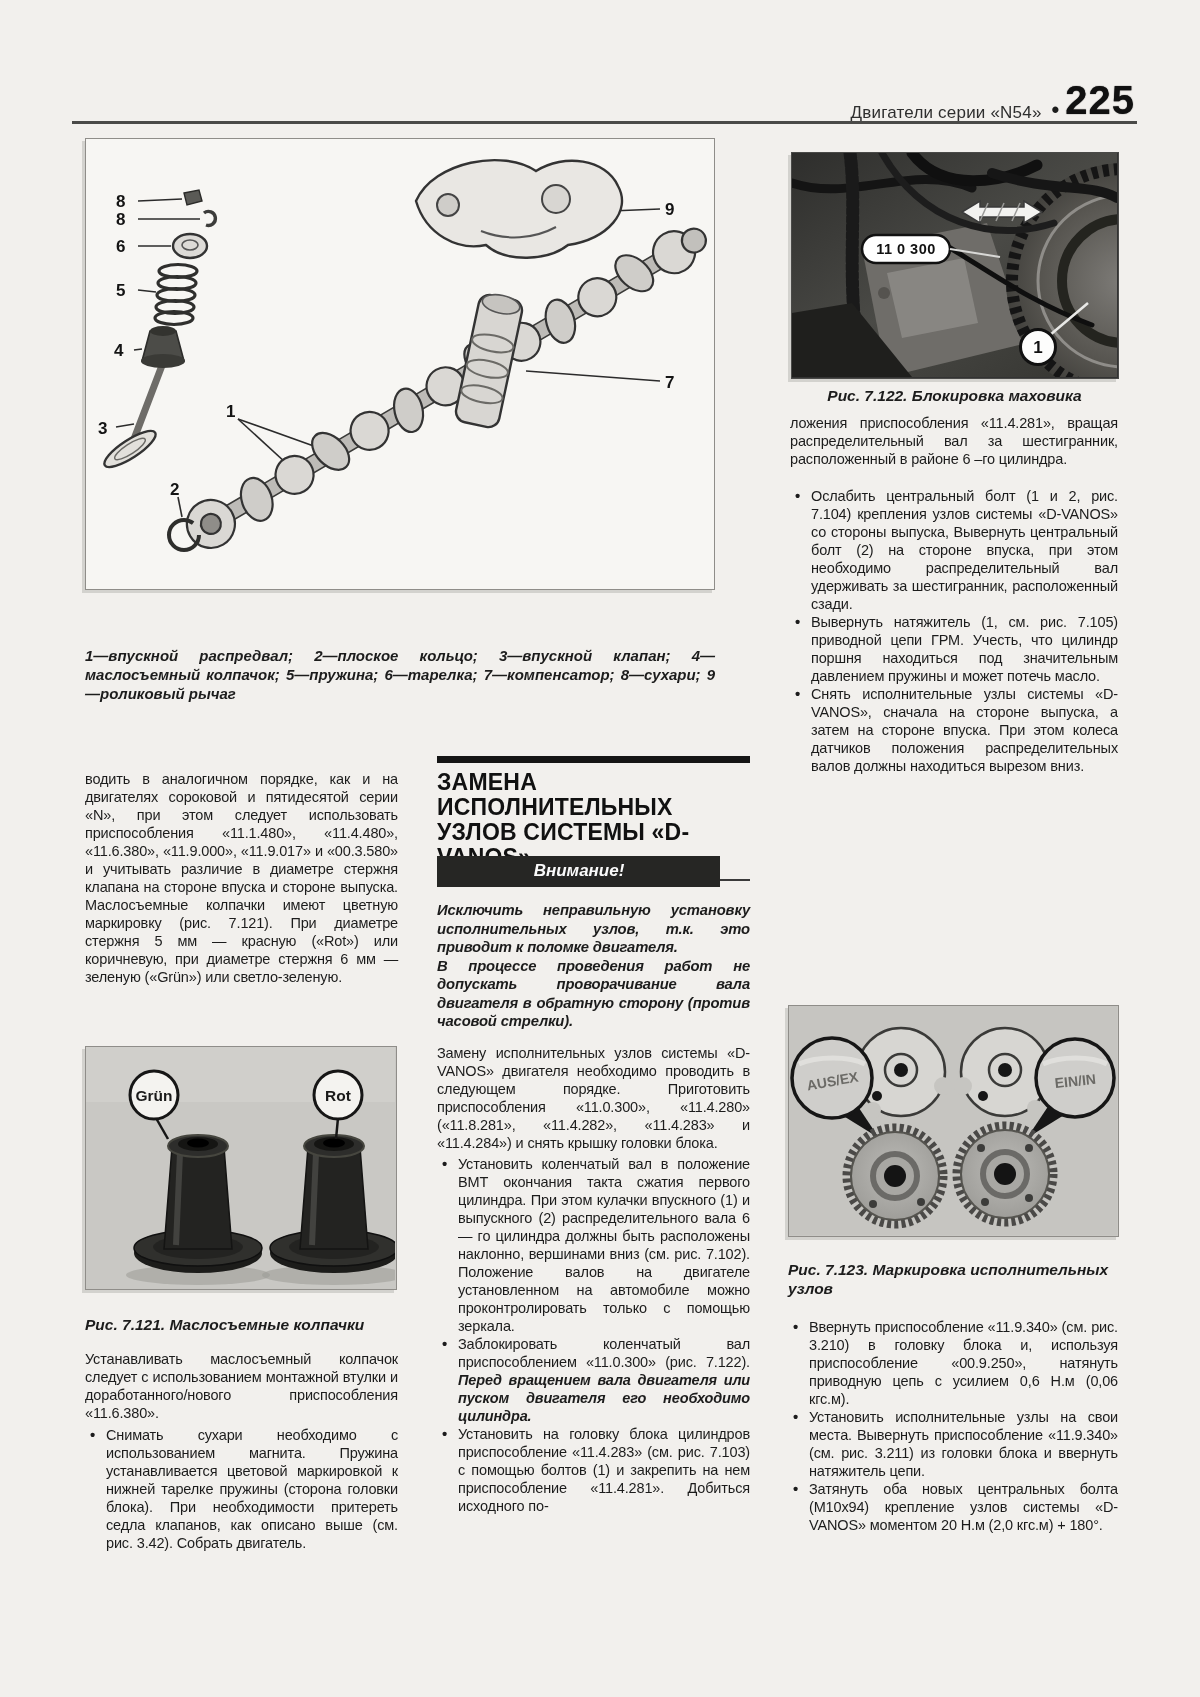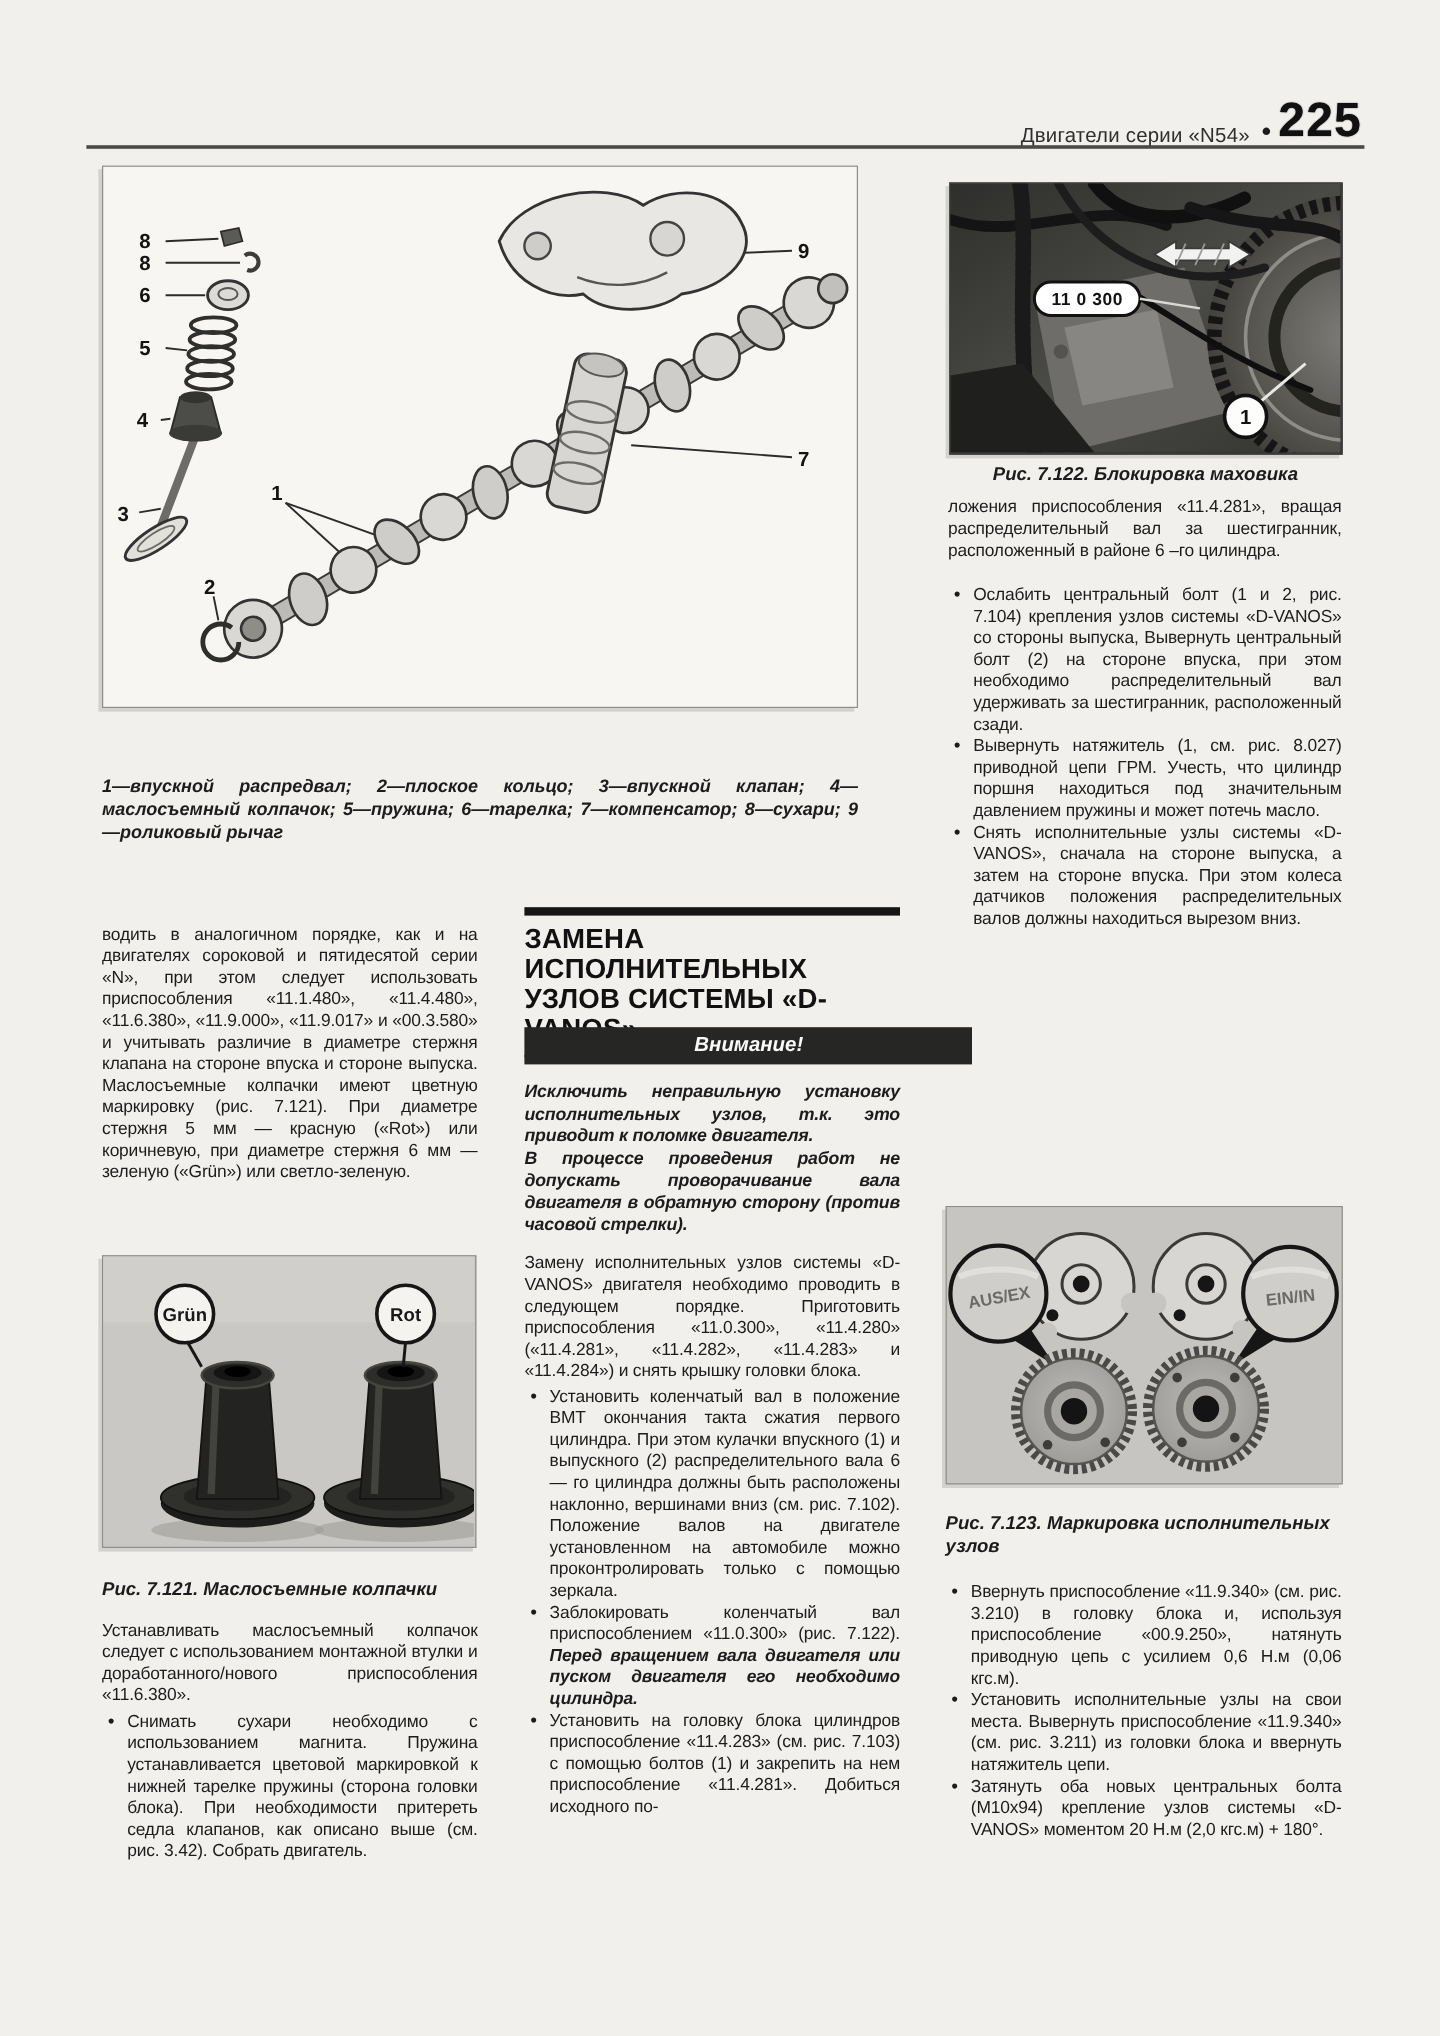--- a/index.html
+++ b/index.html
@@ -33,21 +33,21 @@
   .body-gap{margin-top:13px !important;}
   .bullet{position:relative;padding-left:21px;}
   .bullet::before{content:"•";position:absolute;left:5px;top:0;font-size:15px;font-weight:bold;}
   .bi{font-weight:bold;font-style:italic;}
 
   
   .mid-head{position:absolute;left:437px;top:756px;width:313px;}
   .bar-thick{height:7px;background:#151515;margin-bottom:7px;}
   .mid-head h2{margin:0;font-size:23px;line-height:25px;font-weight:bold;letter-spacing:.2px;color:#111;}
   .bar-thin{height:2px;background:#3a3a3a;margin-top:9px;}
-  .attention{position:absolute;left:437px;top:856px;width:373px;box-sizing:border-box;background:#262624;color:#fafafa;font-size:17px;font-weight:bold;font-style:italic;text-align:center;padding:5px 0 6px 1px;}
+  .attention{position:absolute;left:437px;top:856px;width:283px;box-sizing:border-box;background:#262624;color:#fafafa;font-size:17px;font-weight:bold;font-style:italic;text-align:center;padding:5px 0 6px 1px;}
   .warn{font-weight:bold;font-style:italic;font-size:14.8px;line-height:18.5px;}
   .warn2{margin-top:6px !important;}
 </style>
 </head>
 <body>
 
 <div class="page">
 
   <div class="header">
     <span class="h-title">Двигатели серии «N54»</span>
@@ -212,21 +212,21 @@
   <div class="mid-head">
     <div class="bar-thick"></div>
     <h2>ЗАМЕНА ИСПОЛНИТЕЛЬНЫХ УЗЛОВ СИСТЕМЫ «D-VANOS»</h2>
     <div class="bar-thin"></div>
   </div>
   <div class="attention">Внимание!</div>
 
   <div class="col" style="left:437px;top:895px;width:313px;">
     <p class="warn warn2">Исключить неправильную установку исполнительных узлов, т.к. это приводит к поломке двигателя.</p>
     <p class="warn">В процессе проведения работ не допускать проворачивание вала двигателя в обратную сторону (против часовой стрелки).</p>
-    <p class="body-gap">Замену исполнительных узлов системы «D-VANOS» двигателя необходимо проводить в следующем порядке. Приготовить приспособления «11.0.300», «11.4.280» («11.4.281», «11.4.282», «11.4.283» и «11.4.284») и снять крышку головки блока.</p>
+    <p class="body-gap">Замену исполнительных узлов системы «D-VANOS» двигателя необходимо проводить в следующем порядке. Приготовить приспособления «11.0.300», «11.4.280» («11.8.281», «11.4.282», «11.4.283» и «11.4.284») и снять крышку головки блока.</p>
     <div class="bullet" style="margin-top:3px;">
       <span>Установить коленчатый вал в положение ВМТ окончания такта сжатия первого цилиндра. При этом кулачки впускного (1) и выпускного (2) распределительного вала 6 — го цилиндра должны быть расположены наклонно, вершинами вниз (см. рис. 7.102). Положение валов на двигателе установленном на автомобиле можно проконтролировать только с помощью зеркала.</span><span class="bi"></span>
     </div>
     <div class="bullet">
       <span>Заблокировать коленчатый вал приспособлением «11.0.300» (рис. 7.122). </span><span class="bi">Перед вращением вала двигателя или пуском двигателя его необходимо цилиндра.</span>
     </div>
     <div class="bullet">
       <span>Установить на головку блока цилиндров приспособление «11.4.283» (см. рис. 7.103) с помощью болтов (1) и закрепить на нем приспособление «11.4.281». Добиться исходного по-</span><span class="bi"></span>
     </div>
   </div>
@@ -287,21 +287,21 @@
         <circle cx="246" cy="194" r="17.5" fill="#fdfdfc" stroke="#111" stroke-width="3"></circle>
         <text x="246" y="200" text-anchor="middle" font-size="17" font-weight="bold" fill="#111">1</text>
       </g>
     </svg>
   </figure>
   <div class="caption cap-center" style="left:790px;top:386px;width:329px;">Рис. 7.122. Блокировка маховика</div>
 
   <div class="col" style="left:790px;top:414px;width:328px;">
     <p>ложения приспособления «11.4.281», вращая распределительный вал за шестигранник, расположенный в районе 6 –го цилиндра.</p>
     <div class="bullet" style="margin-top:19px;"><span>Ослабить центральный болт (1 и 2, рис. 7.104) крепления узлов системы «D-VANOS» со стороны выпуска, Вывернуть центральный болт (2) на стороне впуска, при этом необходимо распределительный вал удерживать за шестигранник, расположенный сзади.</span></div>
-    <div class="bullet"><span>Вывернуть натяжитель (1, см. рис. 8.027) приводной цепи ГРМ. Учесть, что цилиндр поршня находиться под значительным давлением пружины и может потечь масло.</span></div>
+    <div class="bullet"><span>Вывернуть натяжитель (1, см. рис. 7.105) приводной цепи ГРМ. Учесть, что цилиндр поршня находиться под значительным давлением пружины и может потечь масло.</span></div>
     <div class="bullet"><span>Снять исполнительные узлы системы «D-VANOS», сначала на стороне выпуска, а затем на стороне впуска. При этом колеса датчиков положения распределительных валов должны находиться вырезом вниз.</span></div>
   </div>
 
   <figure class="fig fig123" style="left:788px;top:1005px;width:331px;height:232px;">
     <svg width="328" height="229" viewBox="0 0 328 229">
       <defs>
         <radialGradient id="geargrad" cx="0.5" cy="0.45" r="0.7">
           <stop offset="0" stop-color="#bcbbb7"></stop>
             <stop offset="0.8" stop-color="#9e9d99"></stop>
             <stop offset="1" stop-color="#87867f"></stop>

